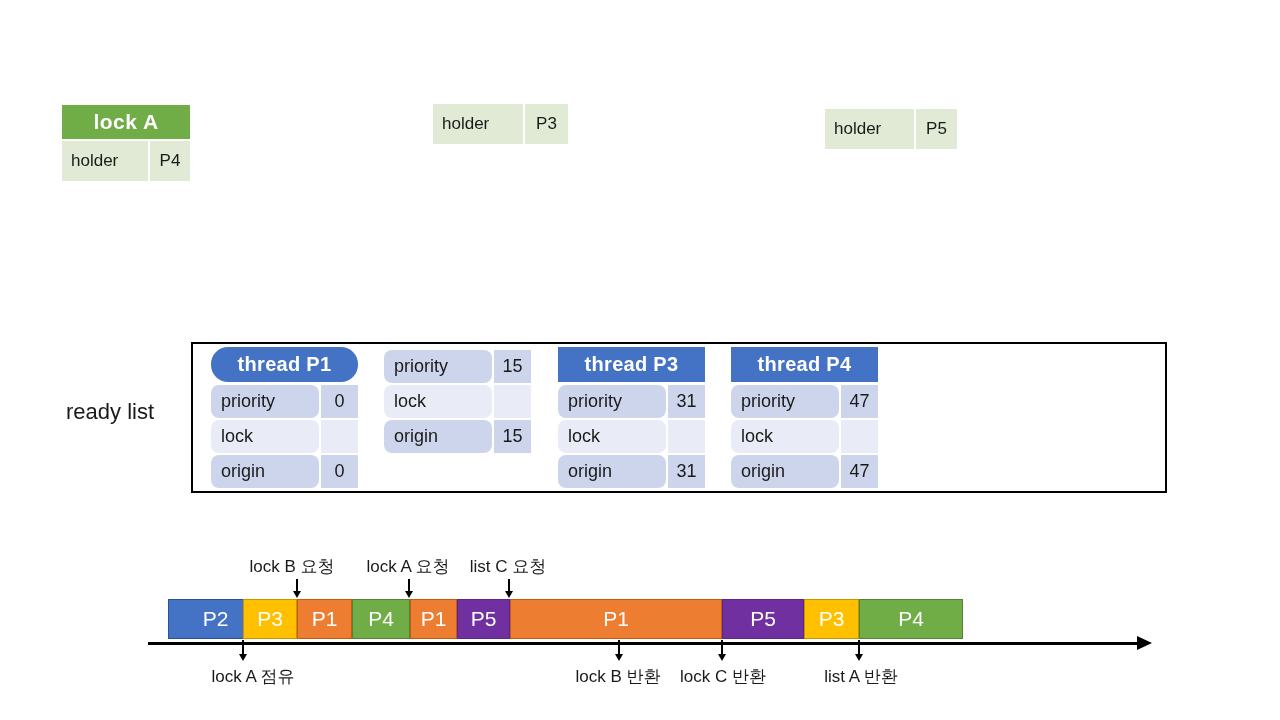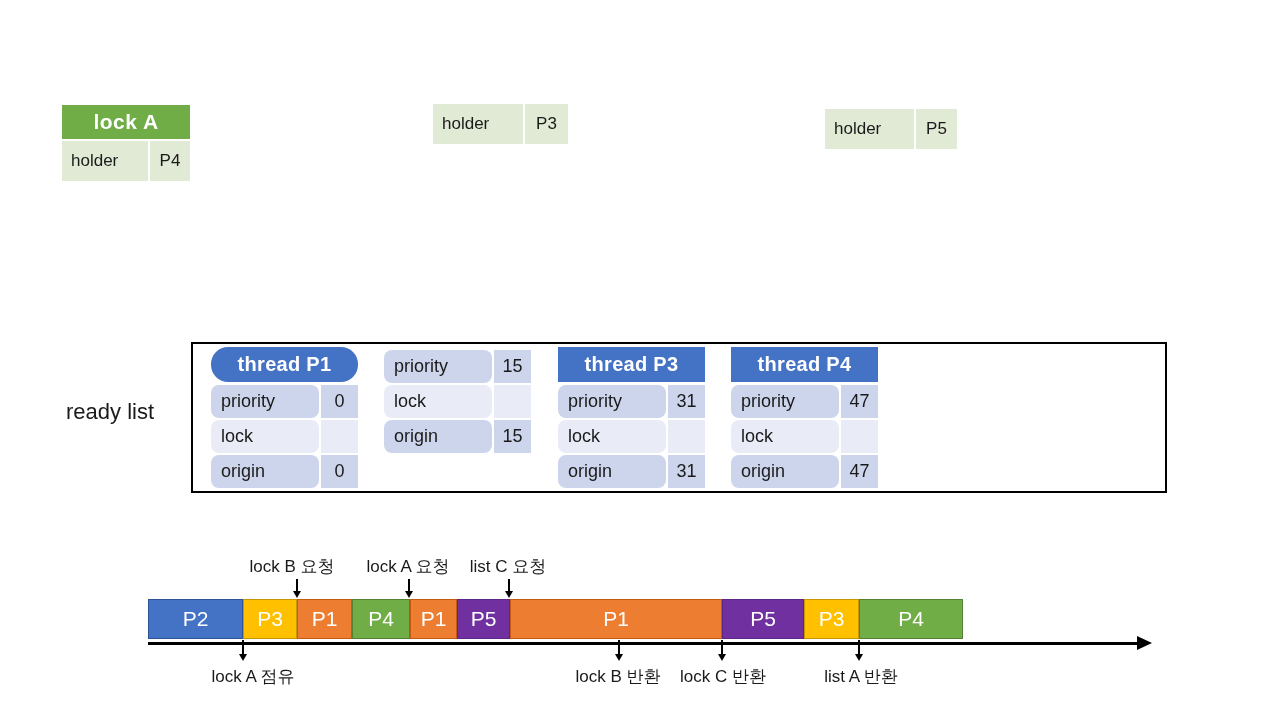--- a/index.html
+++ b/index.html
@@ -27,21 +27,21 @@
   .thread-rows{margin-top:3px;}
   .thread-row{display:flex;height:33px;margin-bottom:2px;}
   .t-label{width:108px;display:flex;align-items:center;padding-left:10px;box-sizing:border-box;font-size:18px;border-radius:8px;}
   .t-value{width:37px;margin-left:2px;display:flex;align-items:center;justify-content:center;font-size:18px;}
   
   .seg{
     position:absolute;top:599px;height:40px;box-sizing:border-box;
     border:1.5px solid transparent;display:flex;align-items:center;justify-content:center;
   }
   .seg-label{color:#ffffff;font-size:21px;}
-  .c-blue{border-color:#2e5395;}
+  .c-blue{border-color:#2e5395;margin-left:20px;}
   .c-yellow{border-color:#c89600;}
   .c-orange{border-color:#c55a11;}
   .c-green{border-color:#548235;}
   .c-purple{border-color:#5b258a;}
   .time-axis{position:absolute;left:148px;top:642px;width:992px;height:3px;background:#000;}
   .axis-head{
     position:absolute;left:1137px;top:636px;width:0;height:0;
     border-top:7px solid transparent;border-bottom:7px solid transparent;border-left:15px solid #000;
   }
   .evt-label{position:absolute;font-size:17px;white-space:nowrap;transform:translateX(-50%);}

